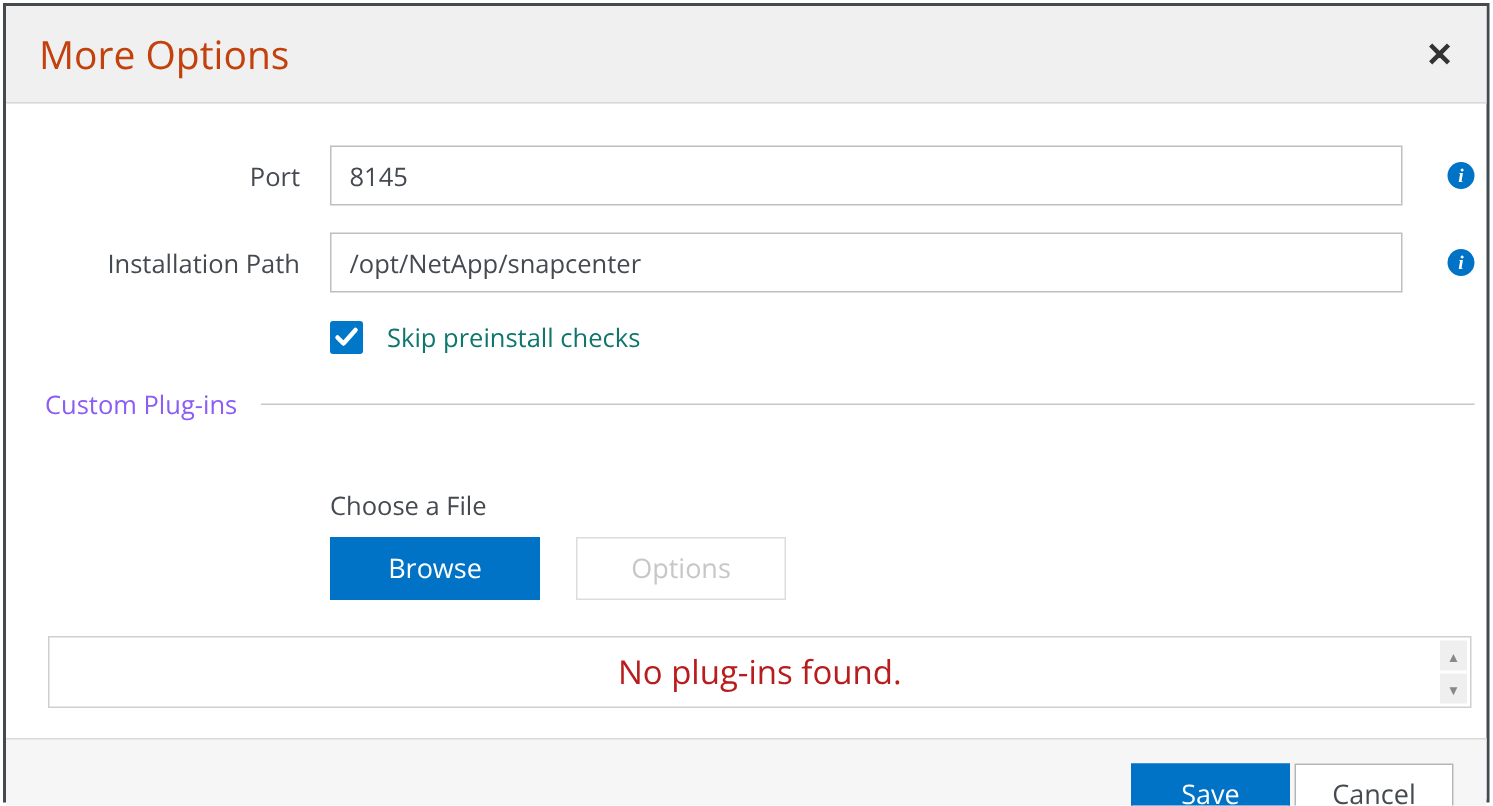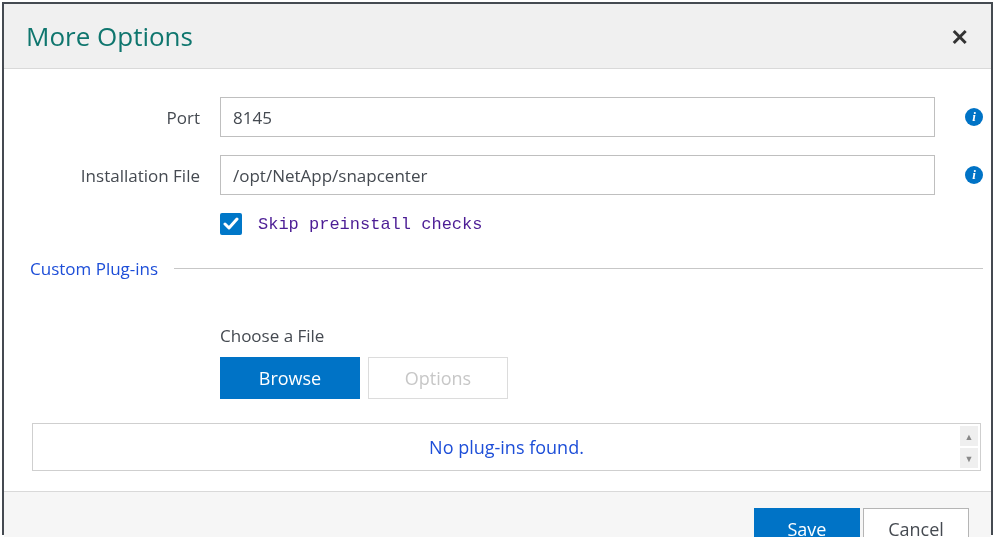--- a/index.html
+++ b/index.html
@@ -22,21 +22,21 @@
     background: #f0f0f0;
     border-bottom: 1px solid #d9d9d9;
     padding: 14px 22px;
     display: flex;
     align-items: center;
     justify-content: space-between;
   }
   .dialog-title {
     font-size: 26px;
     font-weight: 400;
-    color: #0f766e;
+    color: #c2410c;
   }
   .close-icon {
     font-size: 22px;
     font-weight: 700;
     color: #333;
     cursor: pointer;
     line-height: 1;
   }
   .dialog-body {
     flex: 1;
@@ -101,49 +101,48 @@
     display: inline-flex;
     align-items: center;
     justify-content: center;
     cursor: pointer;
     border-radius: 2px;
   }
   .checkbox svg { width: 16px; height: 16px; }
   .checkbox-label {
     margin-left: 16px;
     font-size: 17px;
-    color: #4c1d95;
-    font-family: Liberation Mono, monospace;
+    color: #0f766e;
   }
   .section-row {
     display: flex;
     align-items: center;
     margin-bottom: 14px;
   }
   .section-label {
     font-size: 17px;
-    color: #1d4ed8;
+    color: #8b5cf6;
     padding-right: 16px;
     white-space: nowrap;
   }
   .section-line {
     flex: 1;
     height: 1px;
     background: #c7c7c7;
   }
   .choose-block {
     margin-left: 190px;
     margin-top: 44px;
   }
   .choose-label {
     font-size: 17px;
     color: #454a51;
     margin-bottom: 10px;
   }
-  .btn-row { display: flex; gap: 8px; margin-bottom: 24px; }
+  .btn-row { display: flex; gap: 24px; margin-bottom: 24px; }
   .btn {
     height: 42px;
     min-width: 140px;
     display: inline-flex;
     align-items: center;
     justify-content: center;
     font-size: 18px;
     cursor: pointer;
     border: 1px solid transparent;
     font-family: inherit;
@@ -167,21 +166,21 @@
   .plugins-box {
     border: 1px solid #cfcfcf;
     margin: 0 2px 10px 2px;
     height: 48px;
     display: flex;
     align-items: center;
     justify-content: center;
     position: relative;
     background: #fff;
   }
-  .plugins-text { font-size: 18px; color: #1d4ed8; }
+  .plugins-text { font-size: 22px; color: #b91c1c; }
   .spinners {
     position: absolute;
     right: 2px;
     top: 2px;
     bottom: 2px;
     width: 18px;
     display: flex;
     flex-direction: column;
     justify-content: space-between;
   }
@@ -219,21 +218,21 @@
 
     <div class="form-row">
       <div class="form-label">Port</div>
       <div class="input-wrap">
         <input class="text-input" type="text" value="8145" style="">
         <span class="info-icon">i</span>
       </div>
     </div>
 
     <div class="form-row">
-      <div class="form-label">Installation File</div>
+      <div class="form-label">Installation Path</div>
       <div class="input-wrap">
         <input class="text-input" type="text" value="/opt/NetApp/snapcenter" style="">
         <span class="info-icon">i</span>
       </div>
     </div>
 
     <div class="checkbox-row">
       <span class="checkbox">
         <svg viewBox="0 0 16 16">
             <path d="M2 8 L6 12 L14 3" stroke="#fff" stroke-width="3" fill="none" stroke-linecap="round" stroke-linejoin="round"></path>

